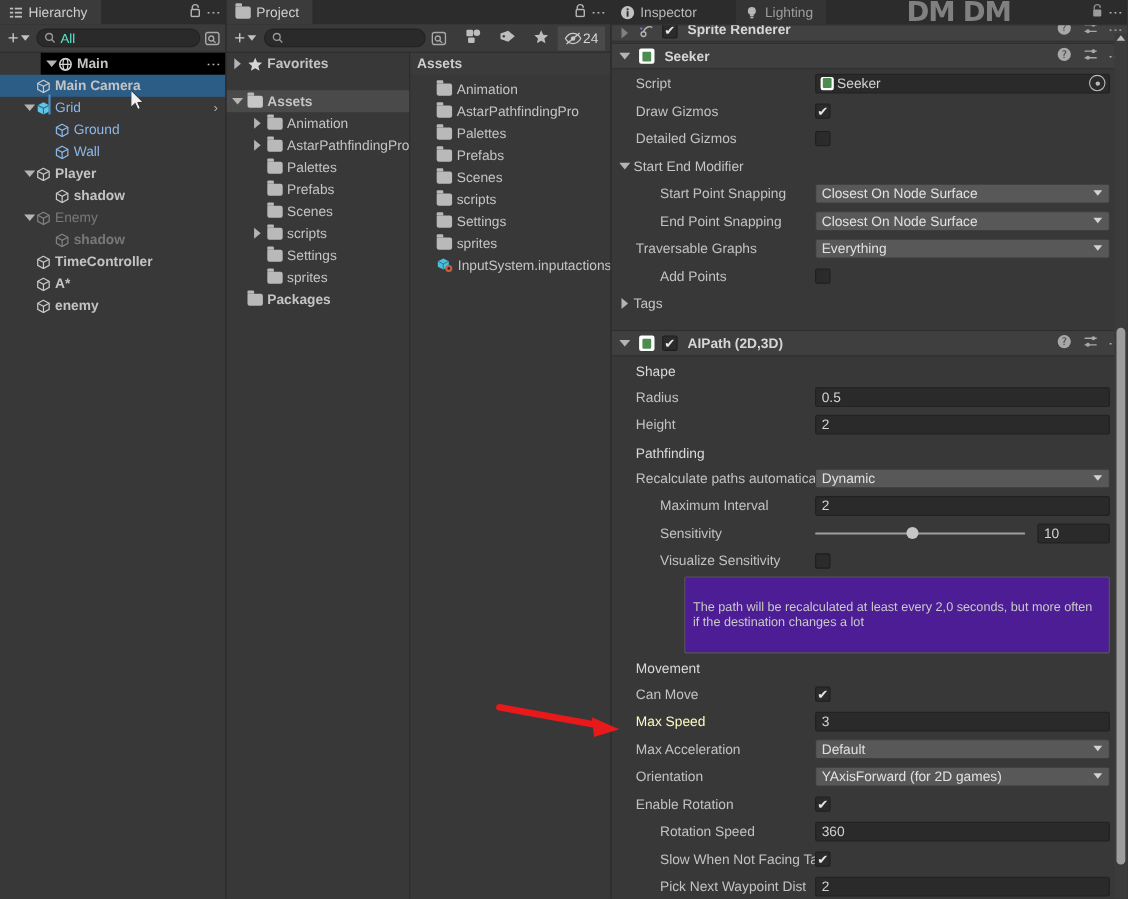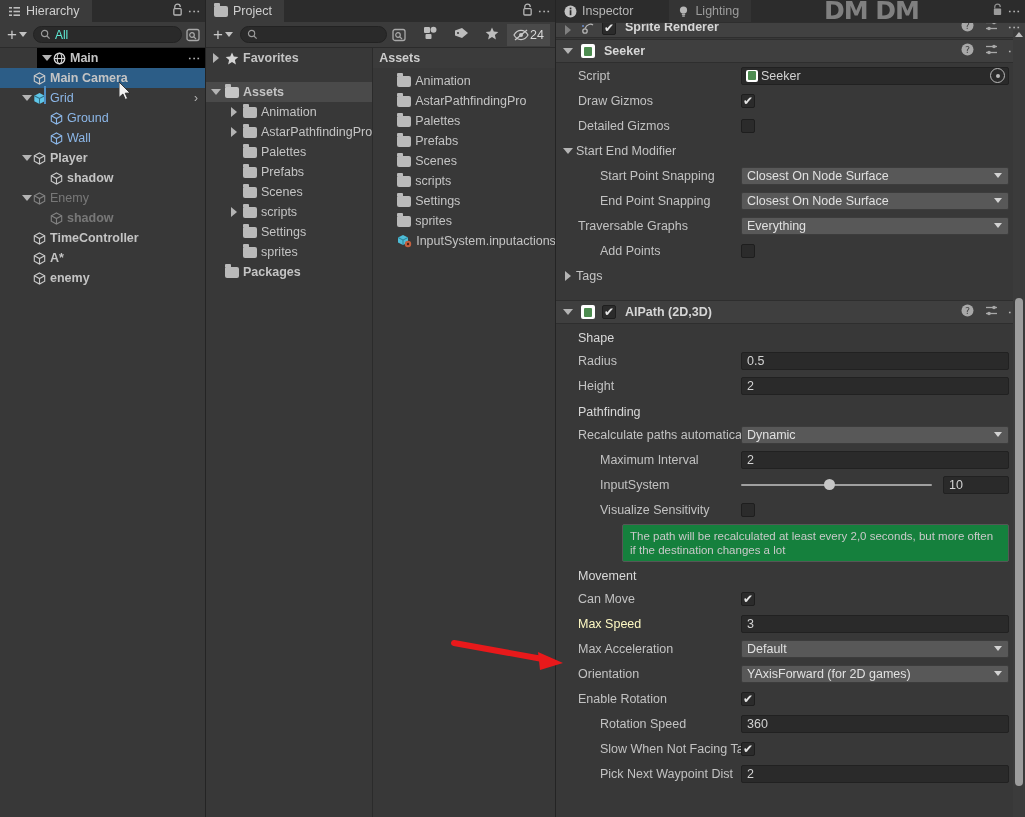--- a/index.html
+++ b/index.html
@@ -58,21 +58,21 @@
   .objfield .pick{position:absolute;right:3px;width:13px;height:13px;border-radius:50%;border:1.5px solid #b9b9b9;display:flex;align-items:center;justify-content:center;}
   .objfield .pick::after{content:"";width:4px;height:4px;border-radius:50%;background:#b9b9b9;}
   .chk{width:14px;height:14px;background:#2b2b2b;border:1px solid #1e1e1e;border-radius:2px;display:flex;align-items:center;justify-content:center;box-sizing:border-box;}
   .chk span{color:#e6e6e6;font-size:12px;line-height:12px;}
   .sect{font-weight:normal;color:#d9d9d9;padding-left:22px;height:24px;display:flex;align-items:end;padding-bottom:3px;box-sizing:border-box;}
   .foldrow{display:flex;align-items:center;height:25px;padding-left:6px;box-sizing:border-box;}
   .slider{flex:1;display:flex;align-items:center;position:relative;height:18px;margin-right:5px;}
   .slider .track{position:absolute;left:0;right:0;height:2px;background:#a0a0a0;border-radius:1px;}
   .slider .knob{position:absolute;width:11px;height:11px;border-radius:50%;background:#c6c6c6;}
   .numbox{width:66px;height:18px;background:#2a2a2a;border:1px solid #212121;border-radius:2px;display:flex;align-items:center;padding:0 5px;color:#d2d2d2;box-sizing:border-box;flex:0 0 auto;}
-  .helpbox{margin:2px 16px 0 66px;background:#15803d;border:1px solid #565656;border-radius:2px;padding:4px 7px;color:#c9c9c9;font-size:11.5px;line-height:14px;}
+  .helpbox{margin:2px 16px 0 66px;background:#4c1d95;border:1px solid #565656;border-radius:2px;padding:20px 7px;color:#c9c9c9;font-size:11.5px;line-height:14px;}
 
   .scriptico{width:14px;height:14px;background:#fff;border-radius:2px;display:flex;align-items:center;justify-content:center;flex:0 0 auto;}
   .scriptico::after{content:"";width:8px;height:9px;background:#4d8c50;border-radius:1px;}
   .cube{width:13px;height:13px;flex:0 0 auto;}
   .folder{width:14px;height:11px;background:#b9b9b9;border-radius:1px 2px 2px 2px;position:relative;flex:0 0 auto;}
   .folder::before{content:"";position:absolute;top:-3px;left:0;width:6px;height:3px;background:#b9b9b9;border-radius:1px 1px 0 0;}
   .folder.open{background:#c6c6c6;}
 
   .scrollbar{position:absolute;right:0;width:12px;background:#3b3b3b;}
   .scroll-thumb{position:absolute;left:2px;width:8px;border-radius:4px;background:#9d9d9d;}
@@ -719,21 +719,21 @@
         </div>
         <div class="prow">
           <span class="plabel ind">Maximum Interval</span>
           <div class="pfield">
             <div class="txtfield">
                    <span>2</span>
             </div>
           </div>
         </div>
         <div class="prow">
-          <span class="plabel ind">InputSystem</span>
+          <span class="plabel ind">Sensitivity</span>
           <div class="pfield" style="display:flex;align-items:center;gap:6px;">
                    <div class="slider">
                      <div class="track"></div>
                      <div class="knob" style="left:calc(46.0% - 5px);"></div>
                    </div>
                    <div class="numbox">
                      <span>10</span>
             </div>
           </div>
         </div>

